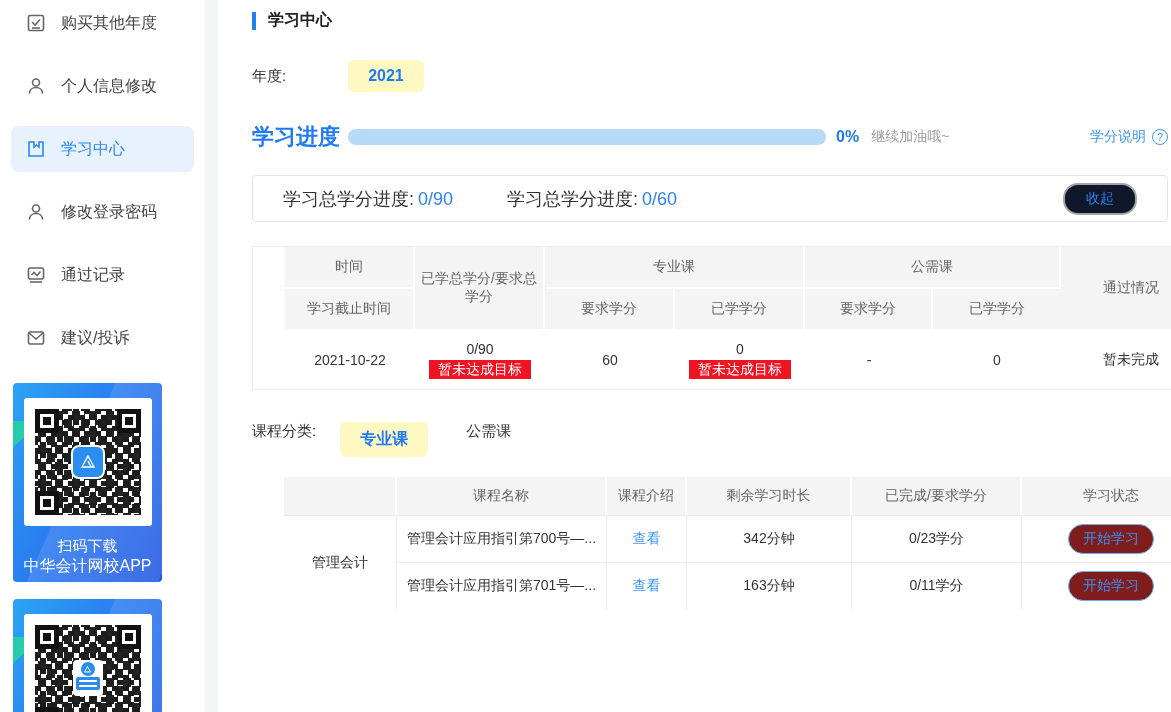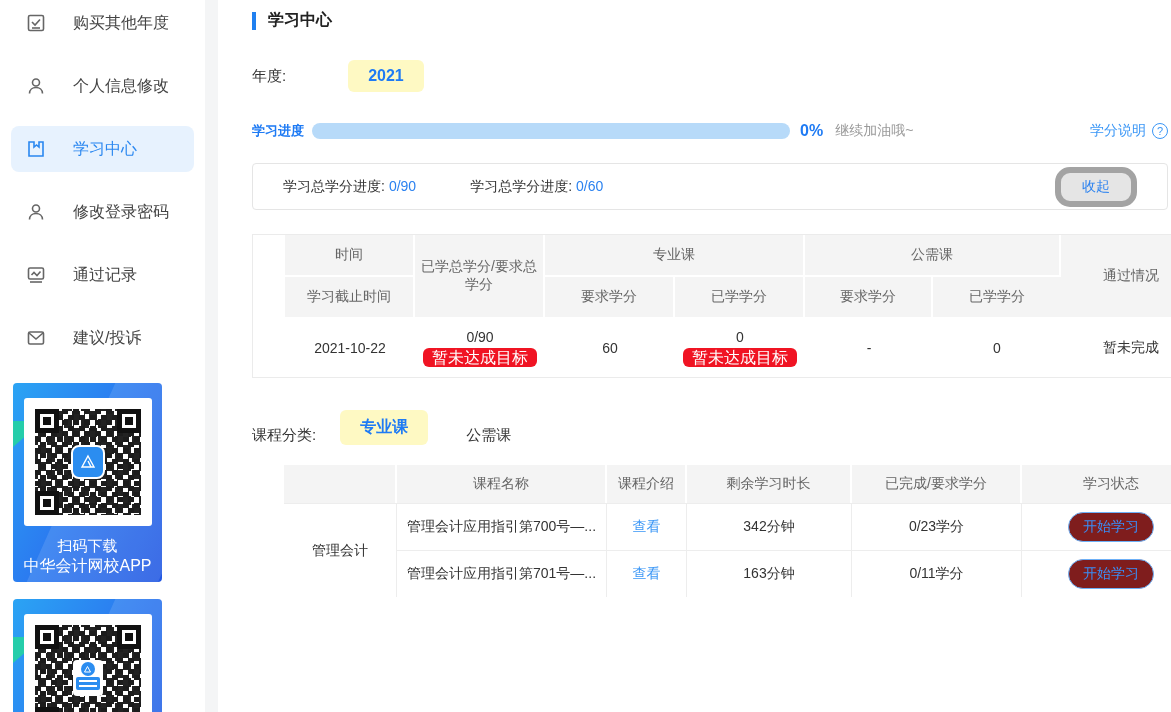--- a/index.html
+++ b/index.html
@@ -2,21 +2,21 @@
 <html><head>
 <meta charset="utf-8">
 <style>
   * { margin:0; padding:0; box-sizing:border-box; }
   html,body { width:1171px; height:712px; overflow:hidden; background:#fff;
     font-family:"Liberation Sans","DejaVu Sans",sans-serif; color:#333; }
 
   
   .sidebar { position:absolute; left:0; top:0; width:205px; height:712px; background:#fff; padding:0 11px; }
   .side-item { display:flex; align-items:center; height:46px; margin-bottom:17px; padding:0 14px;
-    border-radius:8px; font-size:16px; color:#444; cursor:pointer;gap:12px; }
+    border-radius:8px; font-size:16px; color:#444; cursor:pointer; }
   .side-item .sicon { width:22px; height:22px; margin-right:14px; display:flex; align-items:center; justify-content:center; }
   .side-item svg { stroke:#666; }
   .side-item.active { background:#e7f2fe; color:#2a87f0; }
   .side-item.active svg { stroke:#2a87f0; }
 
   .qr-card { position:relative; width:149px; margin:22px 0 0 2px; border-radius:4px; overflow:hidden;
     background:linear-gradient(118deg,#2ba4f4 0%,#2b7af0 48%,#2257e2 100%); }
   .qr-card.first { height:199px; }
   .qr-card.second { height:200px; margin-top:17px; }
   .qr-card .teal { position:absolute; left:0; top:38px; width:30px; height:26px;
@@ -55,47 +55,47 @@
   .title-bar { width:4px; height:18px; background:#2080f0; margin-right:12px; }
   .page-title { font-size:16px; font-weight:bold; color:#222; }
 
   .year-row { display:flex; align-items:center; margin-top:29px; }
   .year-label { font-size:15px; color:#333; }
   .chip { display:inline-block; padding:7px 20px; border-radius:6px; background:#fef9c3;
     color:#1f7bf4; font-weight:bold; font-size:16px; cursor:pointer; }
   .year-chip { margin-left:62px; }
 
   .progress-row { display:flex; align-items:center; margin-top:30px; }
-  .progress-label { font-size:13px; font-weight:bold; color:#1f7bf4; }
+  .progress-label { font-size:22px; font-weight:bold; color:#1f7bf4; }
   .progress-track { width:478px; height:16px; border-radius:8px; background:#b7daf9; margin-left:8px; overflow:hidden; }
   .progress-fill { height:100%; background:#2a87f0; border-radius:8px; }
   .progress-pct { font-size:16px; font-weight:bold; color:#1f7bf4; margin-left:10px; }
   .progress-note { font-size:14px; color:#9a9a9a; margin-left:12px; }
   .credit-help { margin-left:auto; display:flex; align-items:center; color:#3a96f6; font-size:14px; cursor:pointer; }
   .help-circle { width:16px; height:16px; border:1px solid #3a96f6; border-radius:50%; font-size:11px;
     display:flex; align-items:center; justify-content:center; margin-left:6px; }
 
   .summary-box { margin-top:23px; height:47px; border:1px solid #e5e5e5; border-radius:4px;
     display:flex; align-items:center; padding:0 30px; }
-  .summary-item { font-size:14px; color:#333; }
+  .summary-item { font-size:18px; color:#333; }
   .summary-item b { color:#2b82f0; font-weight:normal; margin-left:4px; }
   .summary-item + .summary-item { margin-left:54px; }
-  .collapse-btn { margin-left:auto; border:6px solid #a3a3a3; color:#2b82f0; background:#e5e5e5;
+  .collapse-btn { margin-left:auto; border:2px solid #a3a3a3; color:#2b82f0; background:#0f172a;
     border-radius:15px; padding:5px 21px; font-size:14px; cursor:pointer; }
 
   table { border-collapse:separate; border-spacing:0; width:916px; table-layout:fixed;padding-left:32px; }
   .credit-table { margin-top:24px; border:1px solid #ebebeb; }
   .credit-table th { background:#f4f4f4; color:#666; font-weight:normal; font-size:14px; height:42px;
     border-right:2px solid #fff; border-bottom:2px solid #fff; }
   .credit-table th:last-child { border-right:none; }
   .credit-table td { height:58px; text-align:center; font-size:14px; color:#333; }
-  .badge { display:inline-block; background:#f01423; color:#fff; font-size:16px; line-height:17px;
-    padding:1px 9px; border-radius:6px; margin-top:3px; }
-
-  .filter-row { display:flex; align-items:flex-end; margin-top:32px; }
+  .badge { display:inline-block; background:#f01423; color:#fff; font-size:14px; line-height:17px;
+    padding:1px 9px; border-radius:0; margin-top:3px; }
+
+  .filter-row { display:flex; align-items:flex-start; margin-top:32px; }
   .filter-row.second { margin-top:21px; }
   .filter-label { font-size:15px; color:#333; }
   .filter-chip { margin-left:24px; }
   .filter-plain { margin-left:38px; font-size:15px; color:#333; cursor:pointer; }
 
   .search-box { margin-top:25px; width:271px; height:36px; border:1px solid #e0e0e0; border-radius:18px;
     display:flex; align-items:center; padding:0 14px 0 18px; }
   .search-input { flex:1; border:none; outline:none; font-size:13px; color:#333; background:transparent; }
   .search-input::placeholder { color:#b8b8b8; }
   .search-div { width:1px; height:18px; background:#ddd; margin:0 12px 0 6px; }

